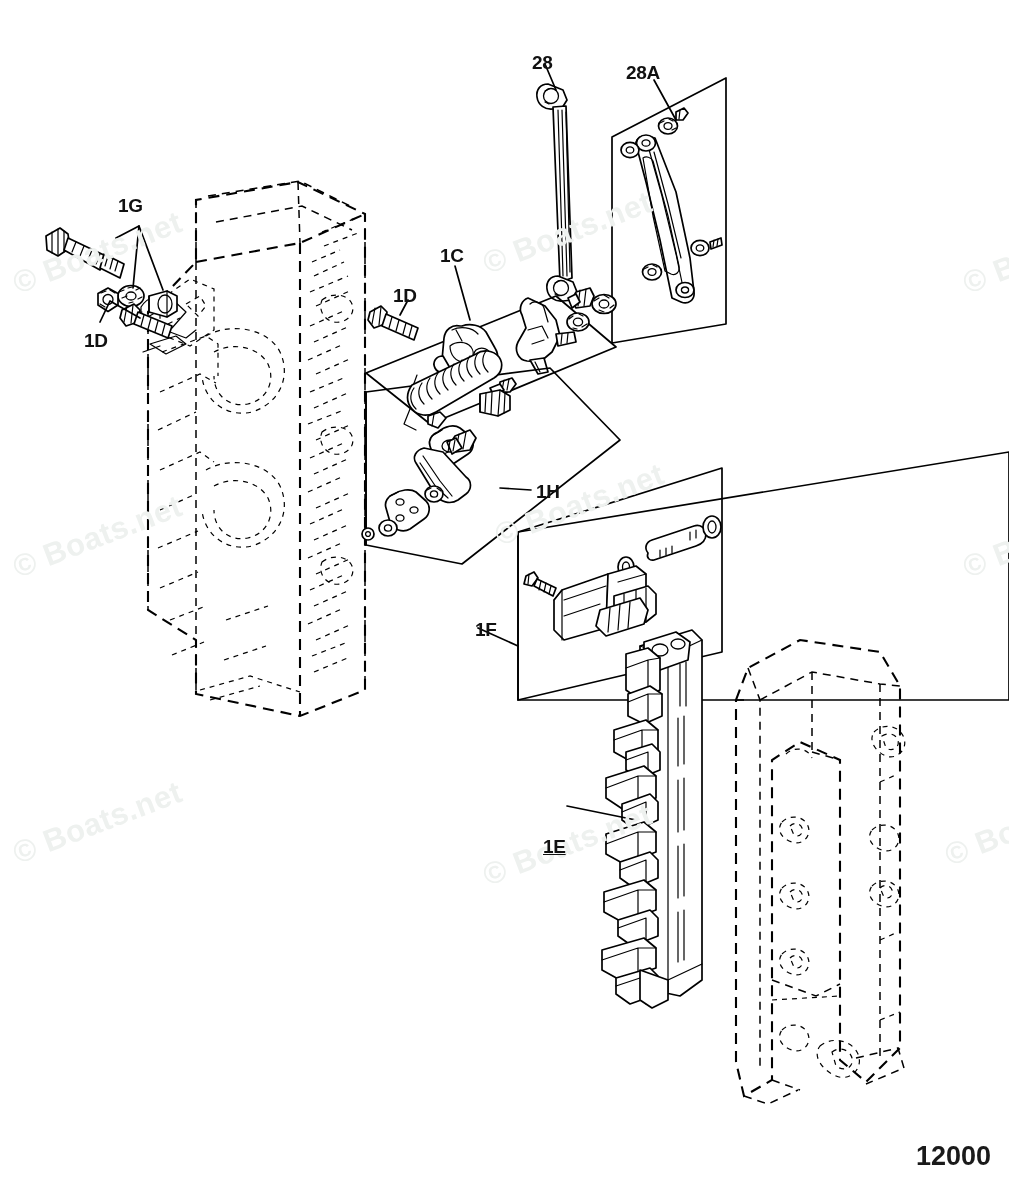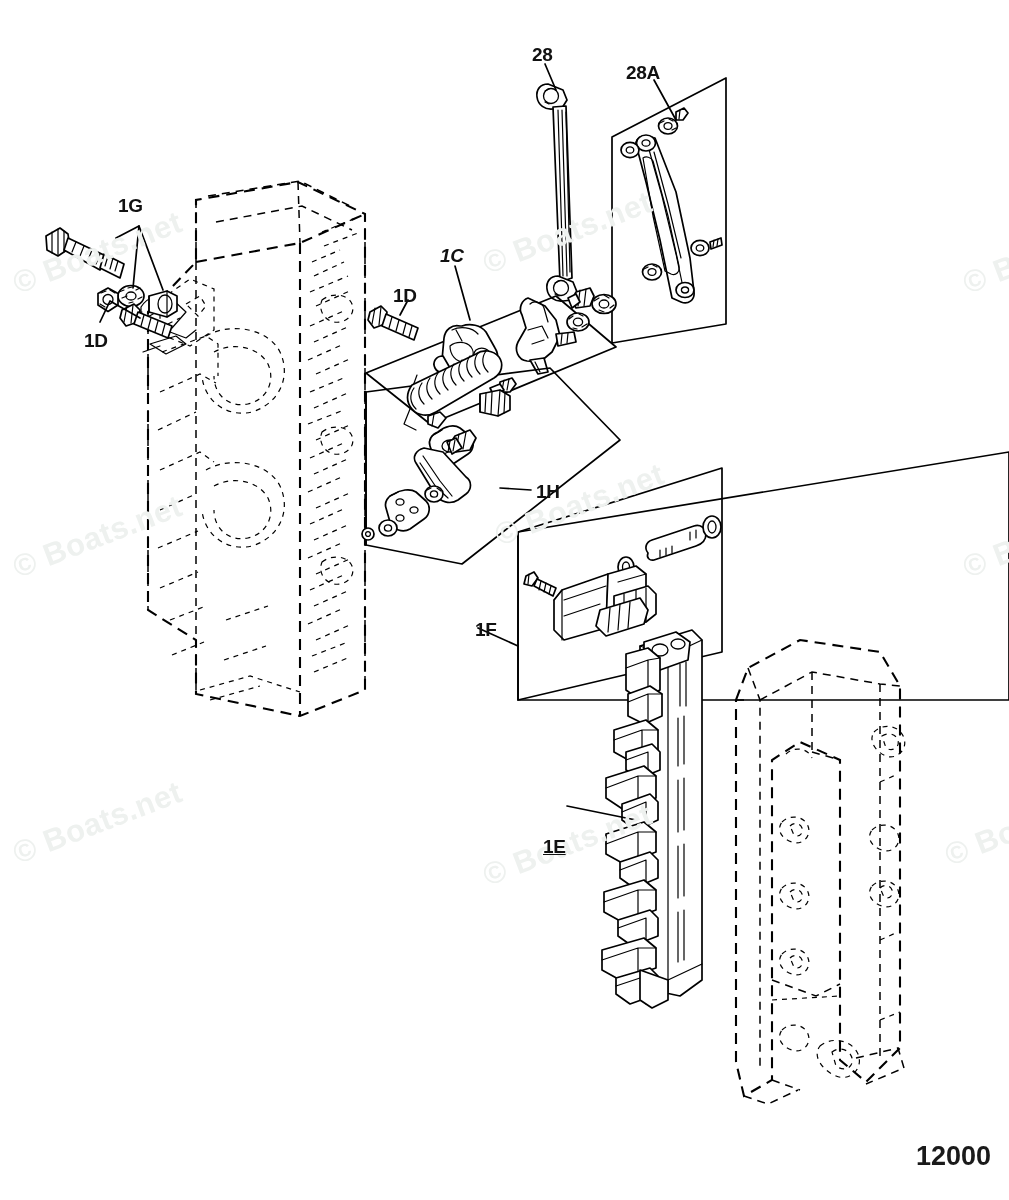--- a/index.html
+++ b/index.html
@@ -504,22 +504,22 @@
   <div class="wm" style="left:8px;   top:552px;">© Boats.net</div>
   <div class="wm" style="left:490px; top:520px;">© Boats.net</div>
   <div class="wm" style="left:958px; top:552px;">© Boats.net</div>
   <div class="wm" style="left:8px;   top:838px;">© Boats.net</div>
   <div class="wm" style="left:478px; top:860px;">© Boats.net</div>
   <div class="wm" style="left:940px; top:840px;">© Boats.net</div>
 
   <div class="callout" style="left:118px; top:195px;text-align:center;">1G</div>
   <div class="callout" style="left:393px; top:285px;">1D</div>
   <div class="callout" style="left:84px;  top:330px;">1D</div>
-  <div class="callout" style="left:440px; top:245px;font-style:italic;">1C</div>
-  <div class="callout" style="left:532px; top:44px;">28</div>
+  <div class="callout" style="left:440px; top:245px;">1C</div>
+  <div class="callout" style="left:532px; top:52px;">28</div>
   <div class="callout" style="left:626px; top:62px;">28A</div>
   <div class="callout" style="left:536px; top:481px;text-align:center;">1H</div>
   <div class="callout" style="left:455px; top:619px;margin-left:20px;">1F</div>
   <div class="callout" style="left:543px; top:836px;text-decoration:underline;">1E</div>
 
   <div id="figure-number">12000</div>
 
 </div>
 
 </body></html>

